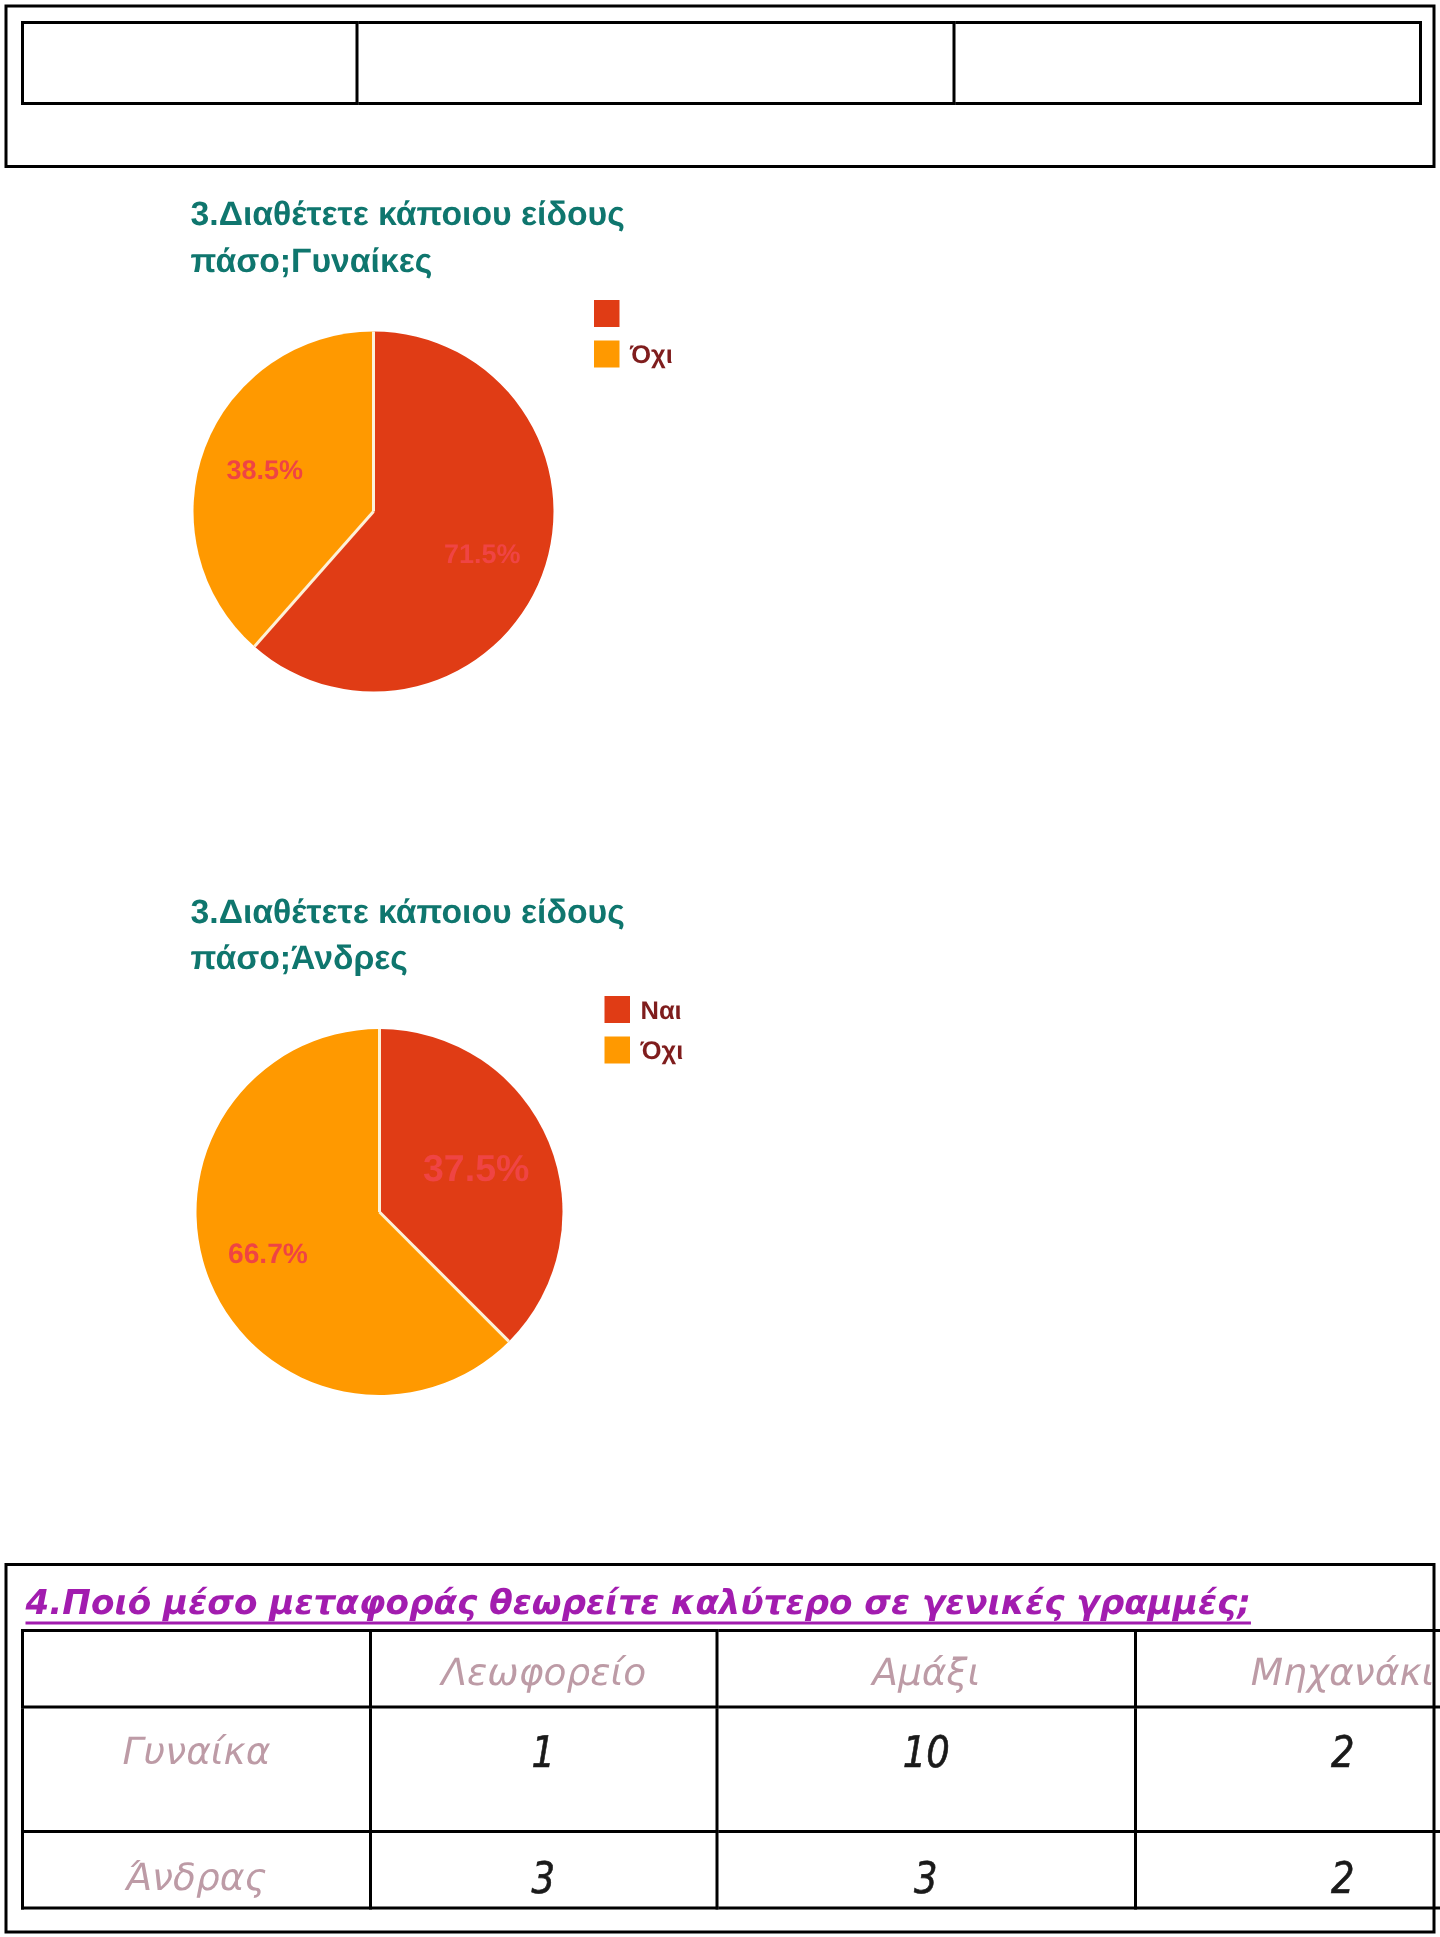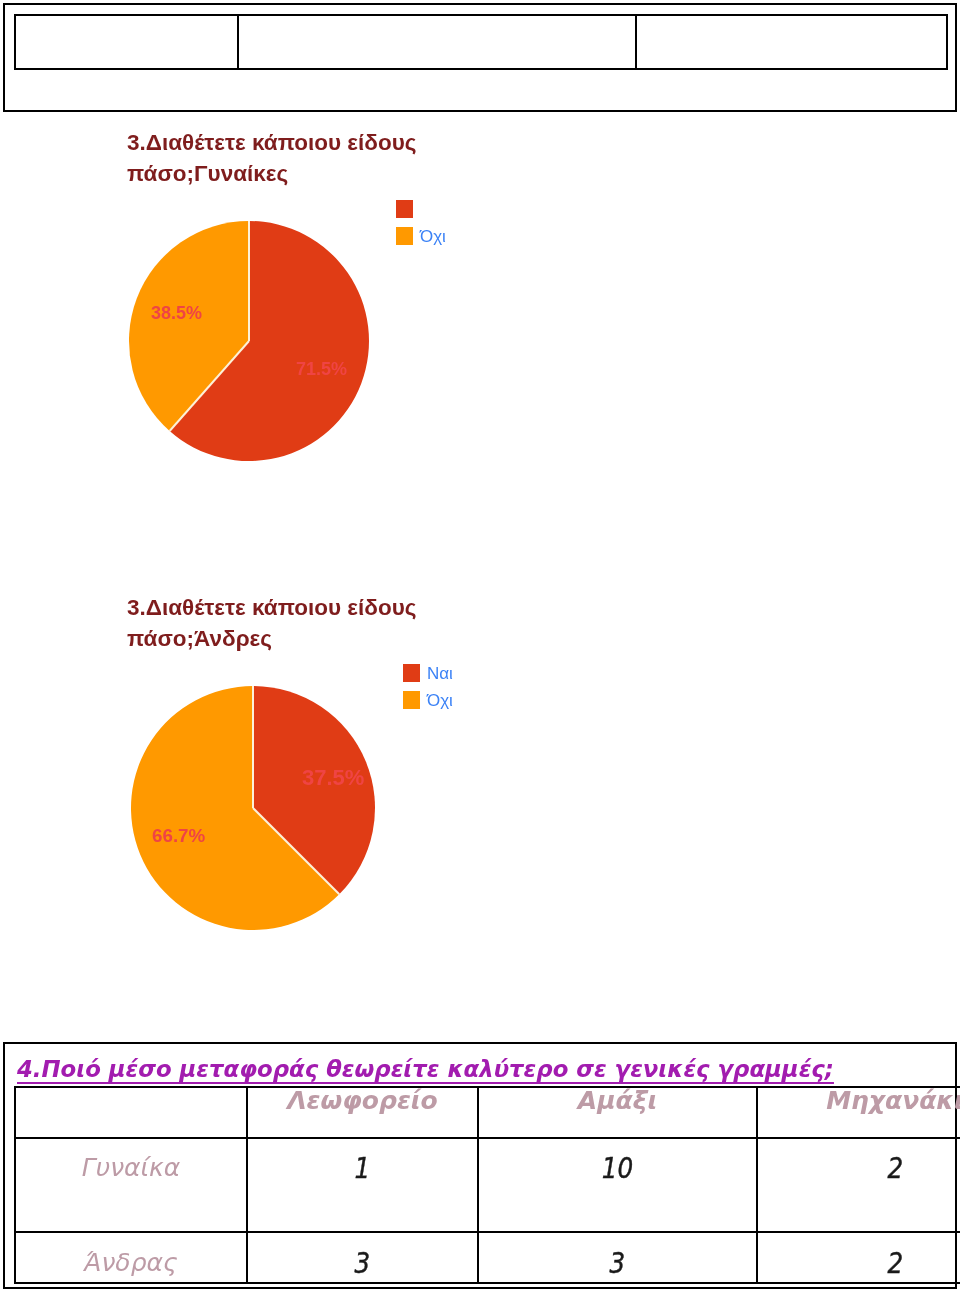--- a/index.html
+++ b/index.html
@@ -7,51 +7,51 @@
   .page{position:absolute;left:0;top:0;width:960px;height:1291px;}
   
   .outer-box{position:absolute;border:2px solid #000;box-sizing:border-box;}
   #top-outer{left:3px;top:3px;width:954px;height:109px;}
   #bottom-outer{left:3px;top:1042px;width:954px;height:247px;}
   
   #top-table{position:absolute;left:14px;top:14px;width:932px;height:56px;border-collapse:collapse;box-sizing:border-box;table-layout:fixed;}
   #top-table td{border:2px solid #000;padding:0;box-sizing:border-box;}
   
   .chart{position:absolute;}
-  .chart-title{position:absolute;font-weight:bold;color:#7f1d1d;white-space:pre-line;}
+  .chart-title{position:absolute;font-weight:bold;color:#0f766e;white-space:pre-line;}
   .pie-wrap{position:absolute;}
   .legend{position:absolute;}
   .legend-row{display:flex;align-items:center;}
   .legend-swatch{width:17px;height:18px;}
-  .legend-label{color:#3b82f6;}
+  .legend-label{color:#7f1d1d;font-weight:bold;}
   .slice-label{position:absolute;color:#ef4444;font-weight:bold;white-space:nowrap;letter-spacing:0px;}
   
   #q4-heading{position:absolute;color:#a21caf;font-weight:bold;font-style:italic;text-decoration:underline;text-decoration-thickness:1.5px;text-underline-offset:5px;font-family:"DejaVu Sans",sans-serif;white-space:nowrap;}
   #bottom-table{position:absolute;left:14px;top:1086px;width:928px;border-collapse:collapse;table-layout:fixed;box-sizing:border-box;}
   #bottom-table td{border:2px solid #000;padding:0;text-align:center;vertical-align:top;box-sizing:border-box;line-height:1;}
-  #bottom-table tr:nth-child(1) td{font-weight:bold;}
+  #bottom-table tr:nth-child(1) td{padding-top:14px;}
   #bottom-table tr:nth-child(2) td{padding-top:16px;}
   #bottom-table tr:nth-child(3) td{padding-top:17px;}
   .hdr{color:#bd9ba6;font-style:italic;font-family:"DejaVu Sans",sans-serif;font-size:25px;}
   .rowlabel{color:#bd9ba6;font-style:italic;font-family:"DejaVu Sans",sans-serif;font-size:25px;}
   .num{color:#1a1a1a;padding:0;}
   .num span{display:inline-block;font-style:italic;font-family:"DejaVu Sans",sans-serif;font-size:29px;-webkit-text-stroke:0.45px #1a1a1a;transform:scaleX(0.85);transform-origin:center;position:relative;top:-1px;}
 
   
   #chart1{left:120px;top:125px;width:340px;height:345px;}
   #c1-title{left:7px;top:3px;font-size:22.5px;line-height:30.5px;width:330px;}
   #c1-pie{left:7px;top:94px;}
   #c1-l0{left:176px;top:234px;font-size:18px;}
   #c1-l1{left:31px;top:178px;font-size:18px;}
   #c1-legend{left:276px;top:70px;}
   
   #chart2{left:120px;top:590px;width:340px;height:345px;}
   #c2-title{left:7px;top:3px;font-size:22.5px;line-height:30.5px;width:330px;}
   #c2-pie{left:8px;top:93px;}
-  #c2-l0{left:182px;top:175px;font-size:22px;}
+  #c2-l0{left:162px;top:175px;font-size:25px;}
   #c2-l1{left:32px;top:235px;font-size:18.8px;}
   #c2-legend{left:283px;top:69px;}
   .legend-row{height:27px;}
   .legend-label{font-size:17px;margin-left:7px;position:relative;top:1px;}
   #q4-heading{left:17px;top:1056px;font-size:22.8px;}
 </style>
 </head>
 <body>
 
 <div class="page">
@@ -116,21 +116,21 @@
   <div id="q4-heading">4.Ποιό μέσο μεταφοράς θεωρείτε καλύτερο σε γενικές γραμμές;</div>
   <table id="bottom-table">
     <tbody>
         <tr>
       <td class="hdr" style="width:232px;height:51px"></td>
       <td class="hdr" style="width:231px">Λεωφορείο</td>
       <td class="hdr" style="width:279px">Αμάξι</td>
       <td class="hdr" style="width:276px">Μηχανάκι</td>
     </tr>
     <tr>
-      <td class="rowlabel" style="height:94px">Γυναίκα</td>
+      <td class="rowlabel" style="height:83px">Γυναίκα</td>
       <td class="num"><span>1</span></td>
       <td class="num"><span>10</span></td>
       <td class="num"><span>2</span></td>
     </tr>
     <tr>
       <td class="rowlabel" style="height:51px">Άνδρας</td>
       <td class="num"><span>3</span></td>
       <td class="num"><span>3</span></td>
       <td class="num"><span>2</span></td>
     </tr>

